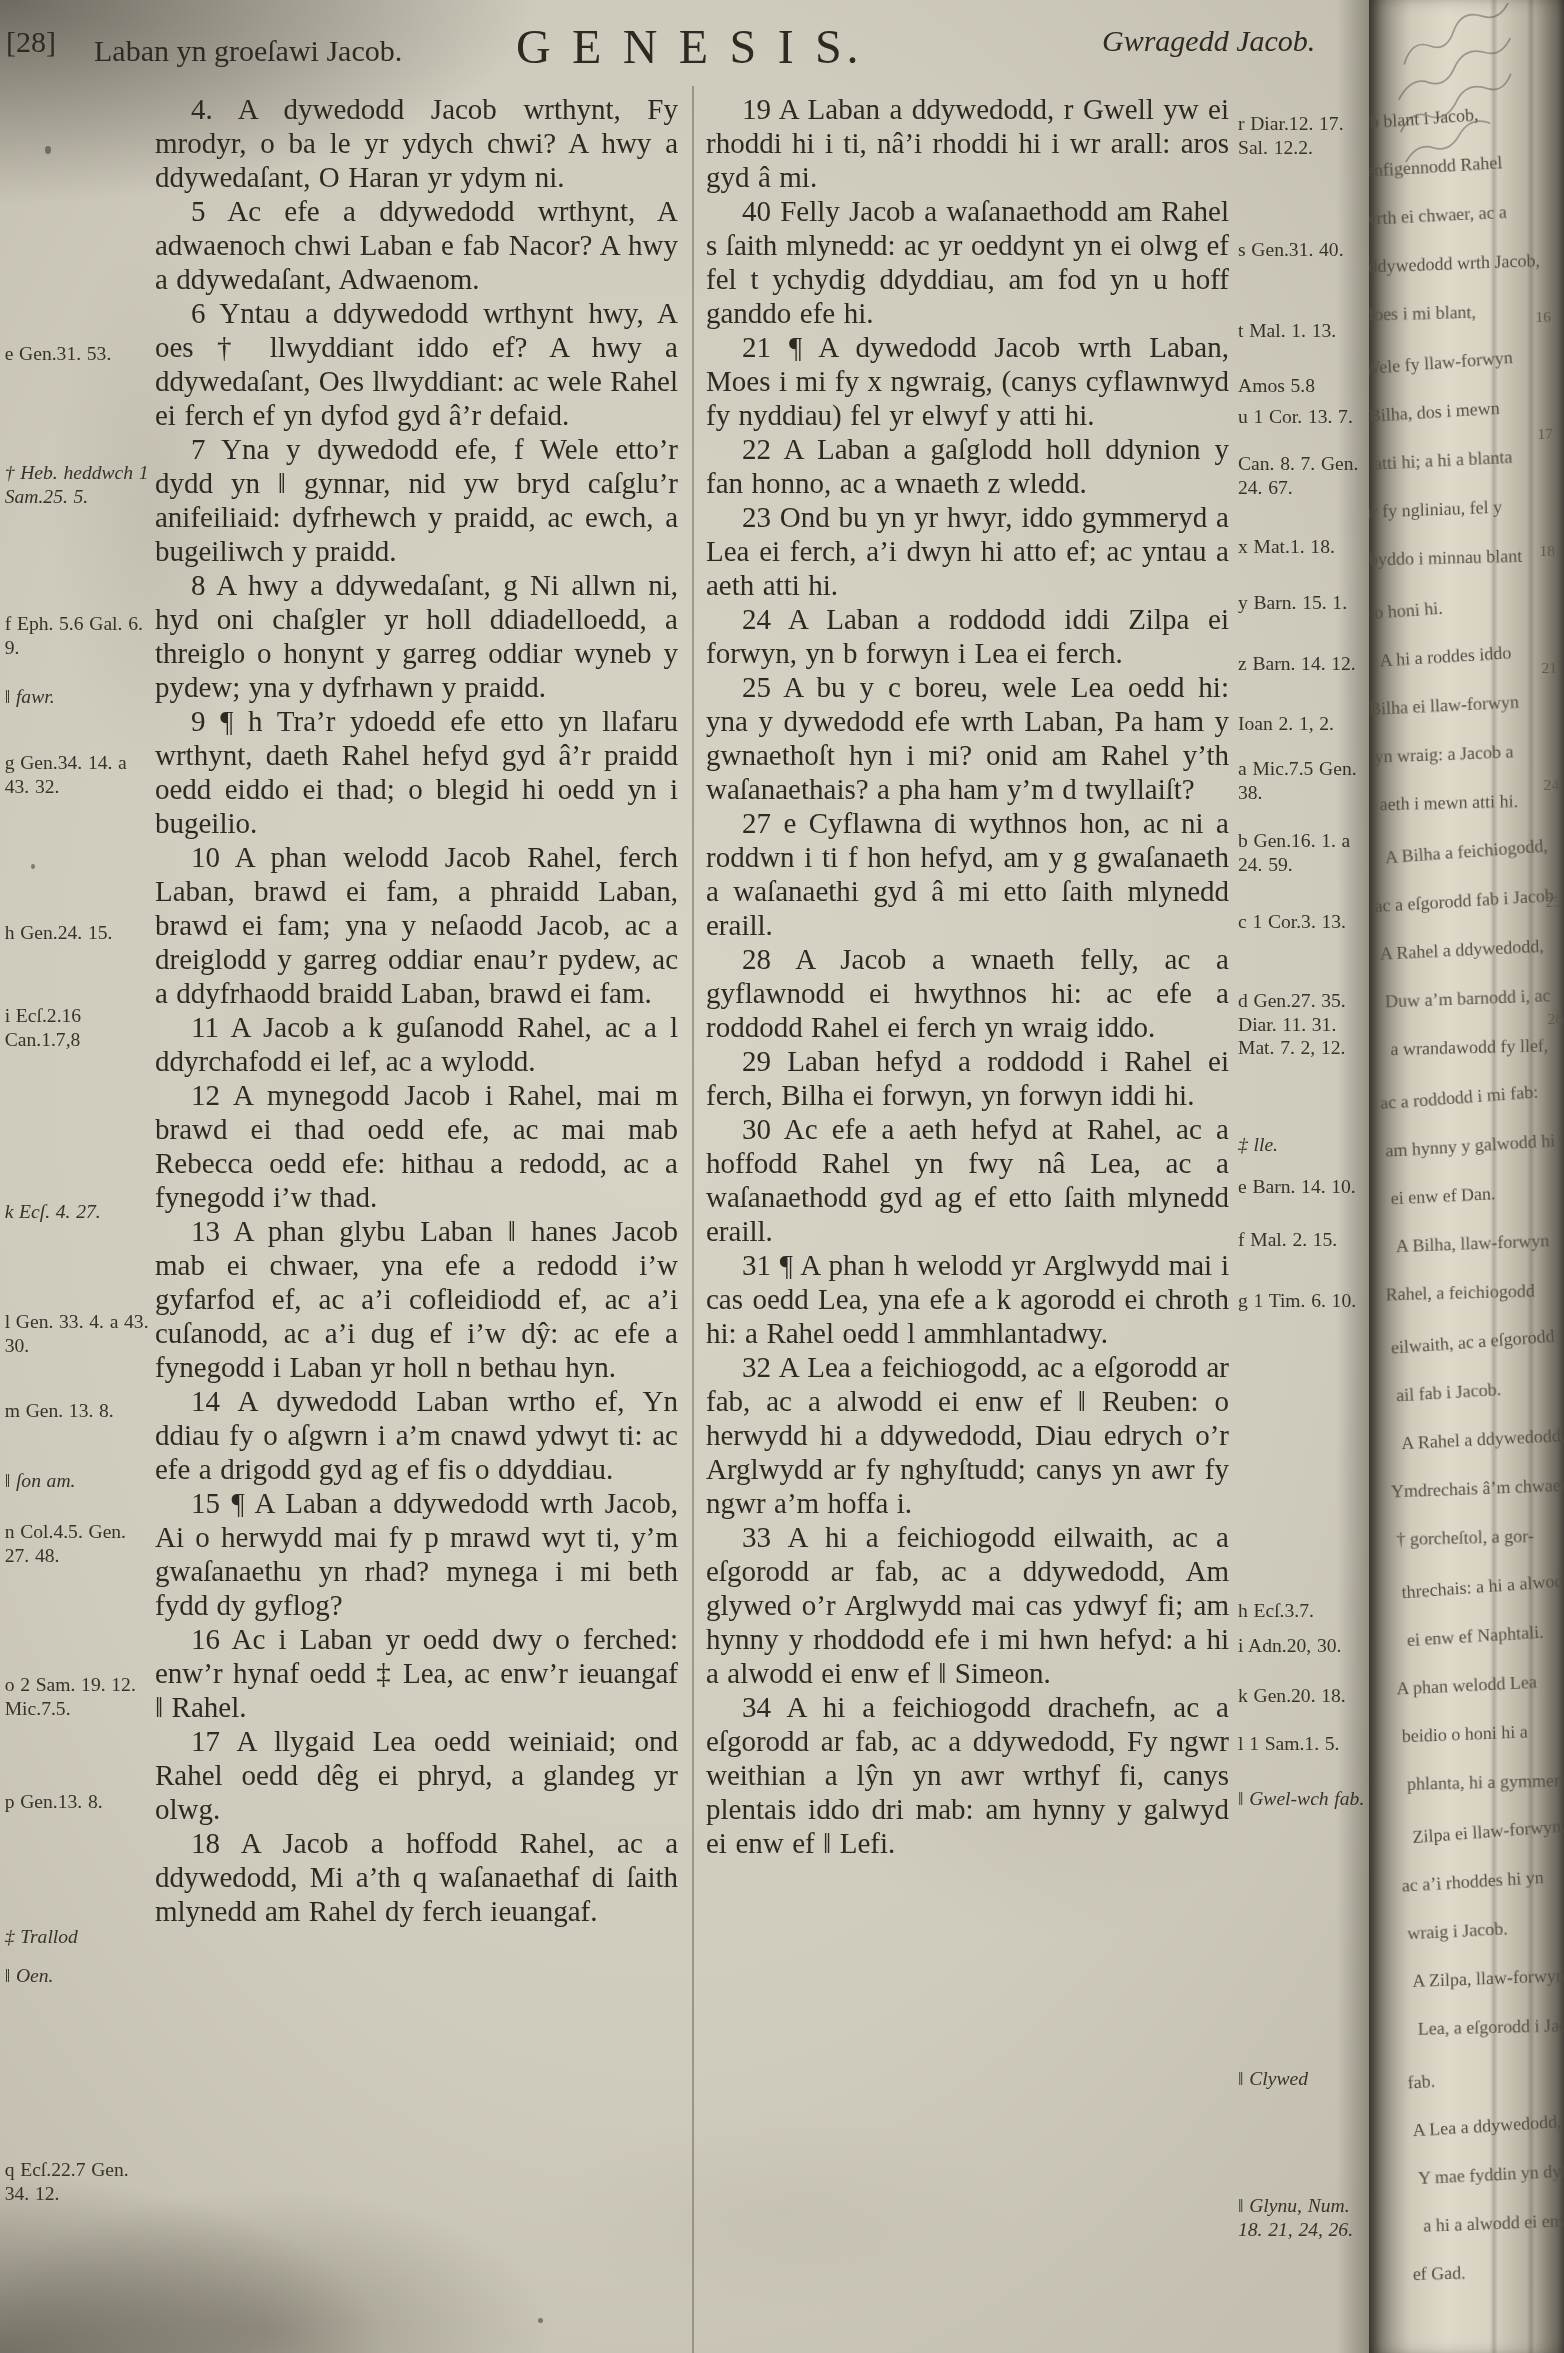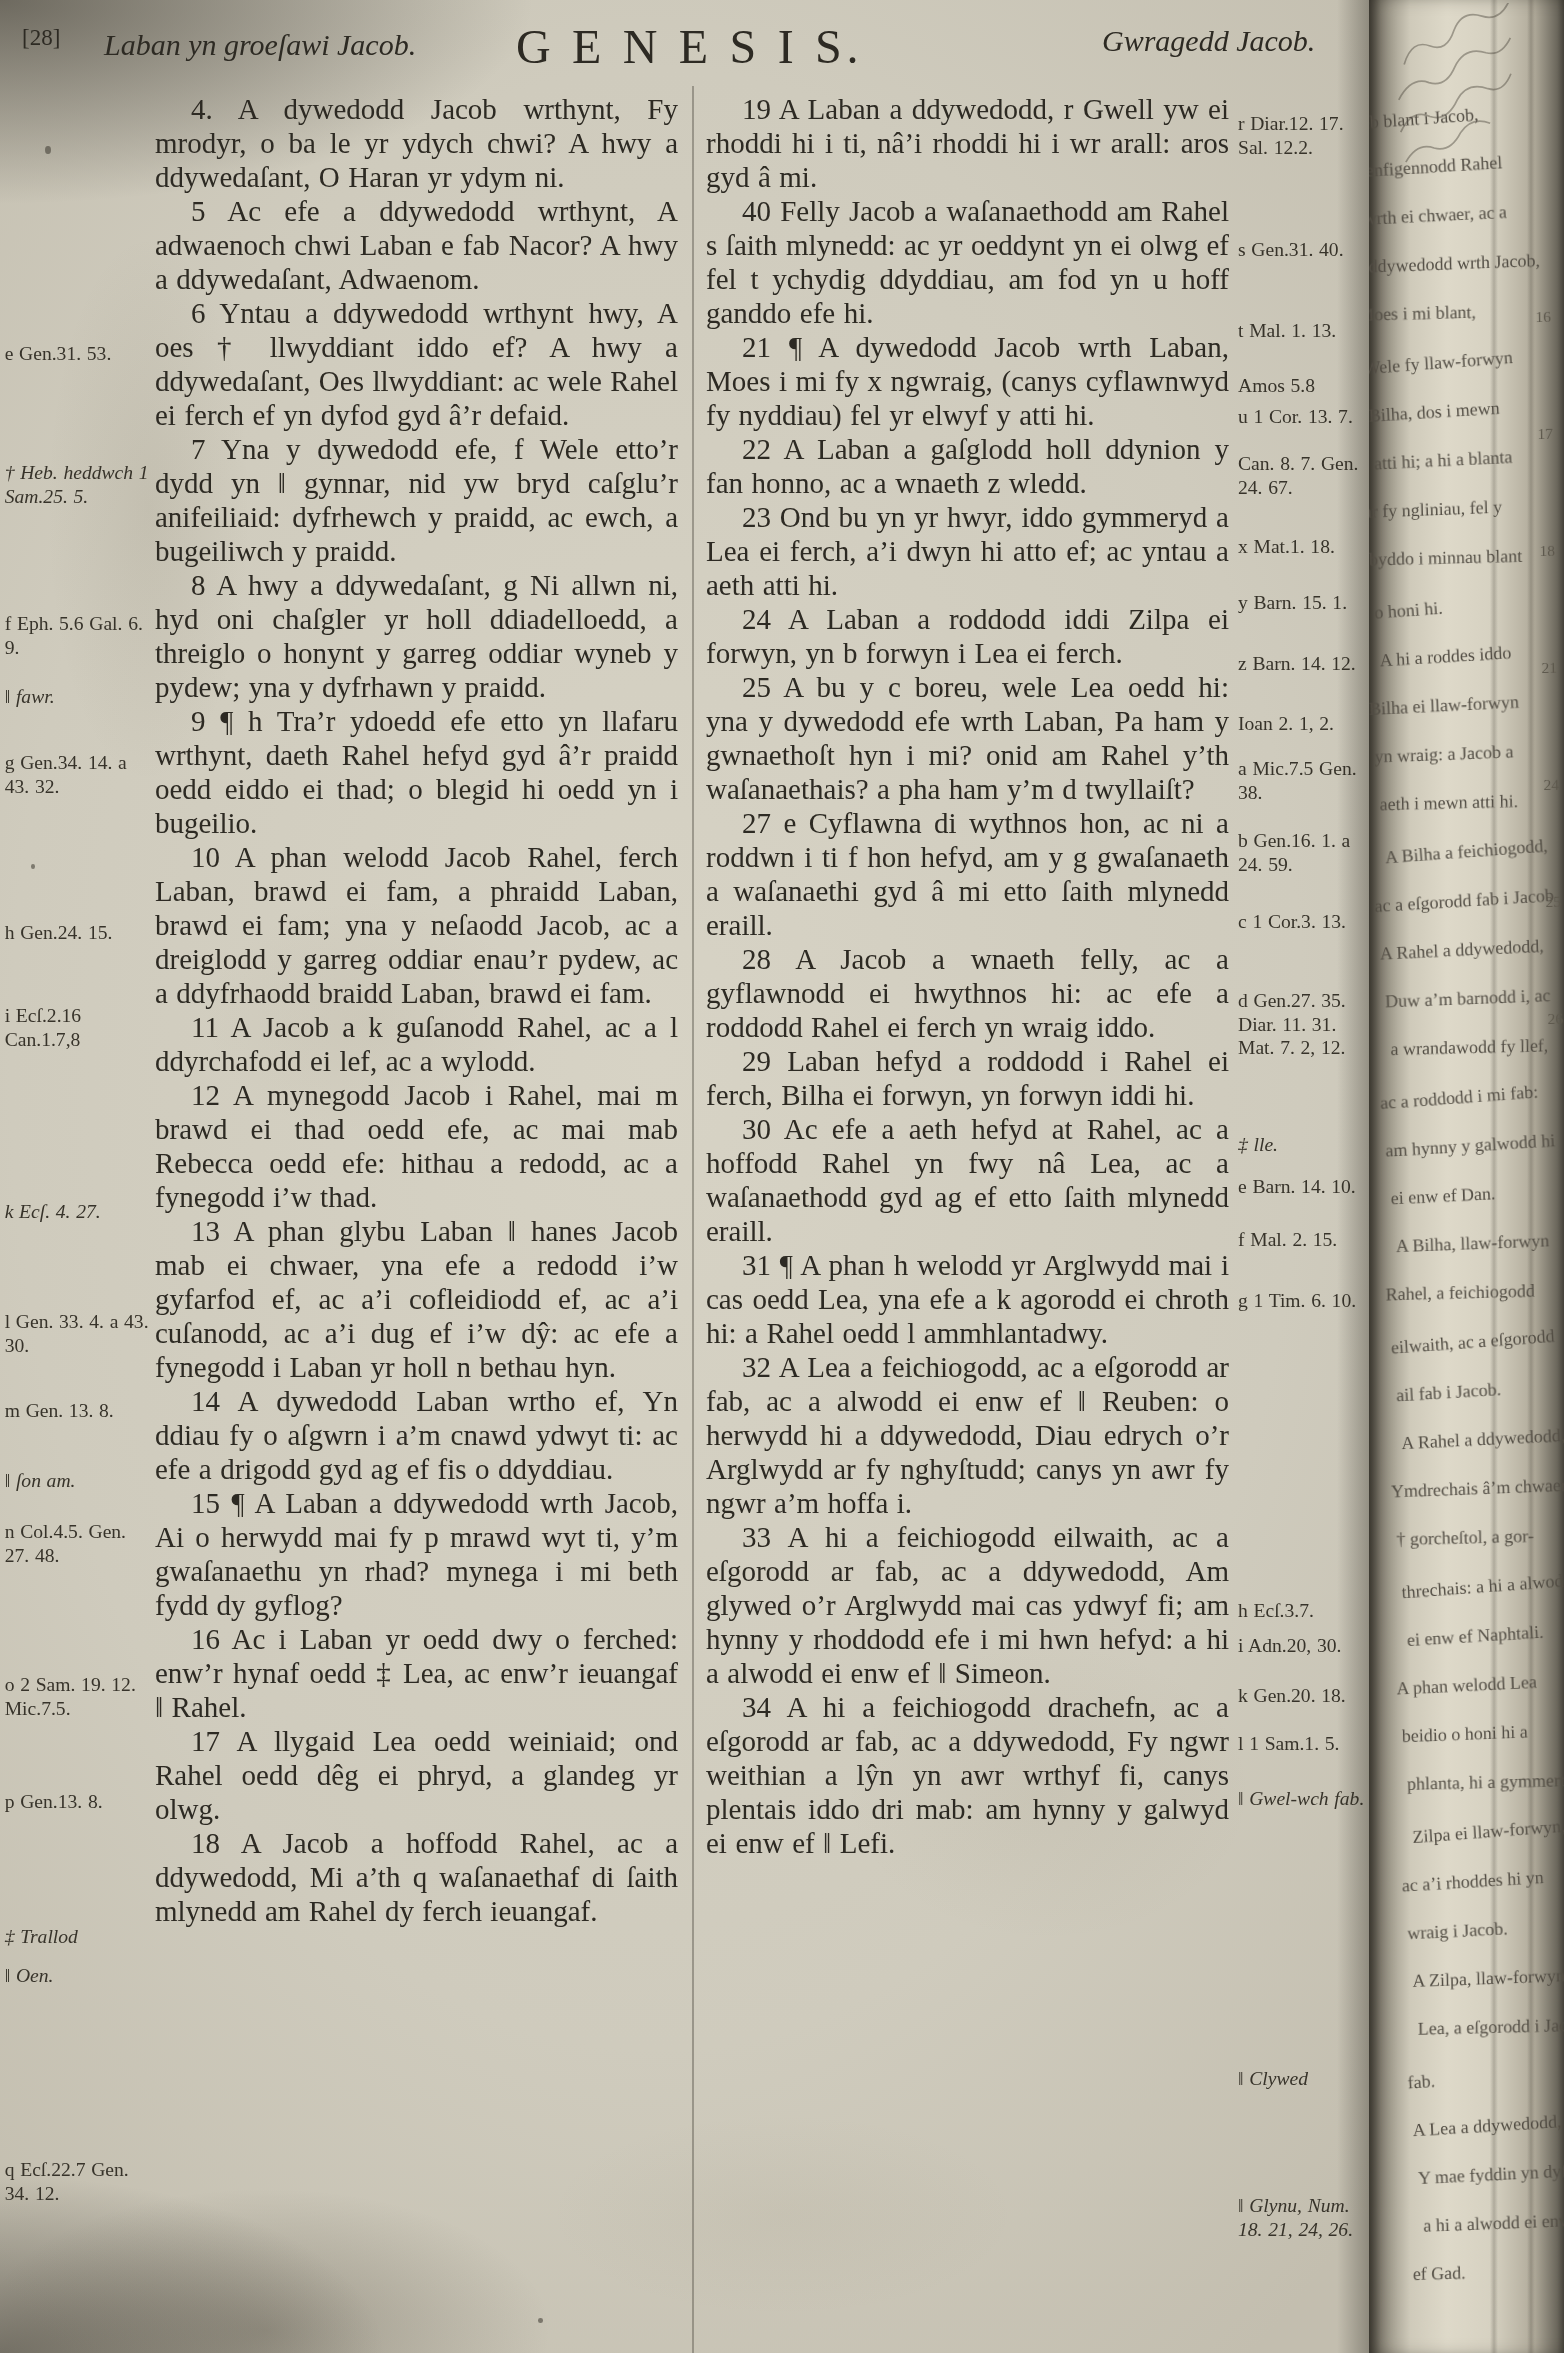--- a/index.html
+++ b/index.html
@@ -21,22 +21,22 @@
   .b2{left:845px; top:1643px; width:407px; height:297px; background:radial-gradient(closest-side, rgba(122,110,84,.08), transparent);}
   .b3{left:47px;  top:235px;  width:203px; height:548px; background:radial-gradient(closest-side, rgba(90,82,62,.10), transparent);}
   .b4{left:548px; top:2113px; width:469px; height:203px; background:radial-gradient(closest-side, rgba(122,110,84,.06), transparent);}
   .speck{position:absolute; background:#3c382f; border-radius:50%; opacity:.55;}
   .s1{left:45px; top:146px; width:5.5px; height:7.8px;}
   .s2{left:31px; top:864px; width:3.9px; height:4.7px;}
   .s3{left:538px; top:2318px; width:4.7px; height:4.7px;}
 
   
   .header{position:absolute; left:0; top:19px; width:1377px; height:55px;}
-  .pgnum{position:absolute; left:22px; top:6.3px; font-size:23px;text-align:right;}
-  .run-left{position:absolute; left:94px; top:9px; font-size:30px; font-style:italic;margin-left:10px;}
+  .pgnum{position:absolute; left:6px; top:6.3px; font-size:30px;text-align:right;}
+  .run-left{position:absolute; left:94px; top:15px; font-size:30px; }
   .book-title{position:absolute; left:516px; top:0; font-size:48px; letter-spacing:4.7px;}
   .run-right{position:absolute; left:1102px; top:4.7px; font-size:30px; font-style:italic;}
 
   
   .page-body{position:absolute; left:0; top:92px; width:1377px; height:2255px;}
   .notes-left{position:absolute; left:4.7px; top:0; width:146px; height:100%;}
   .notes-right{position:absolute; left:1238px; top:0; width:135px; height:100%;}
   .note{position:absolute; left:0; width:100%; font-size:19.6px; line-height:23.5px; color:#37332a; word-spacing:0.8px;}
   .note.em{font-style:italic;}
   .col{position:absolute; top:0; width:523px; height:100%; overflow:hidden;

